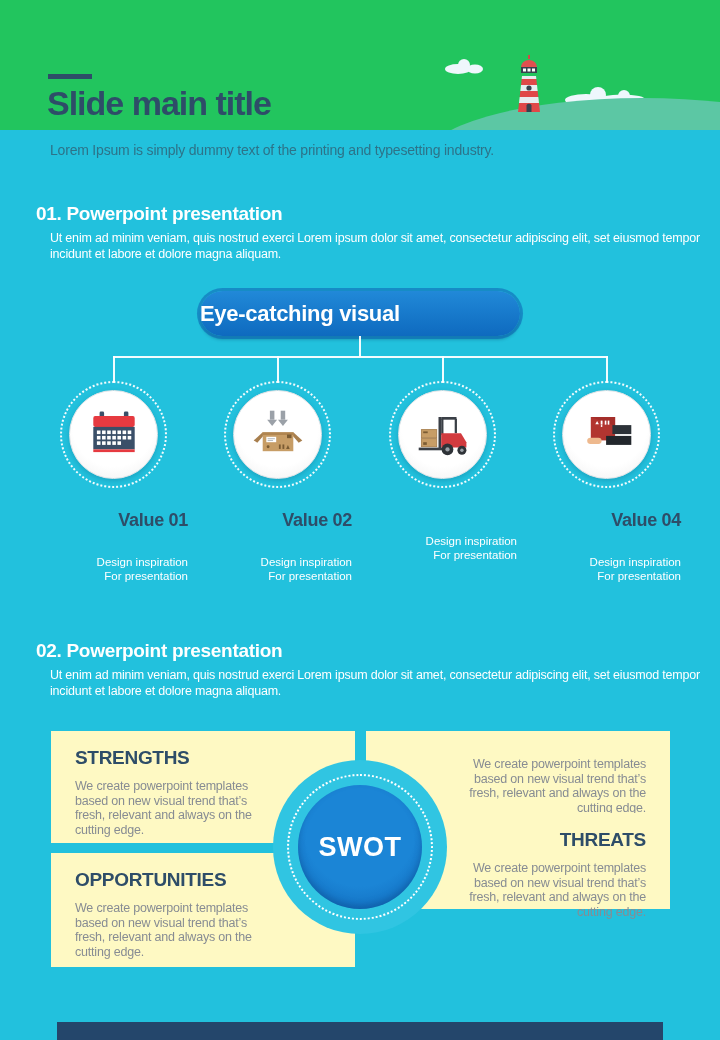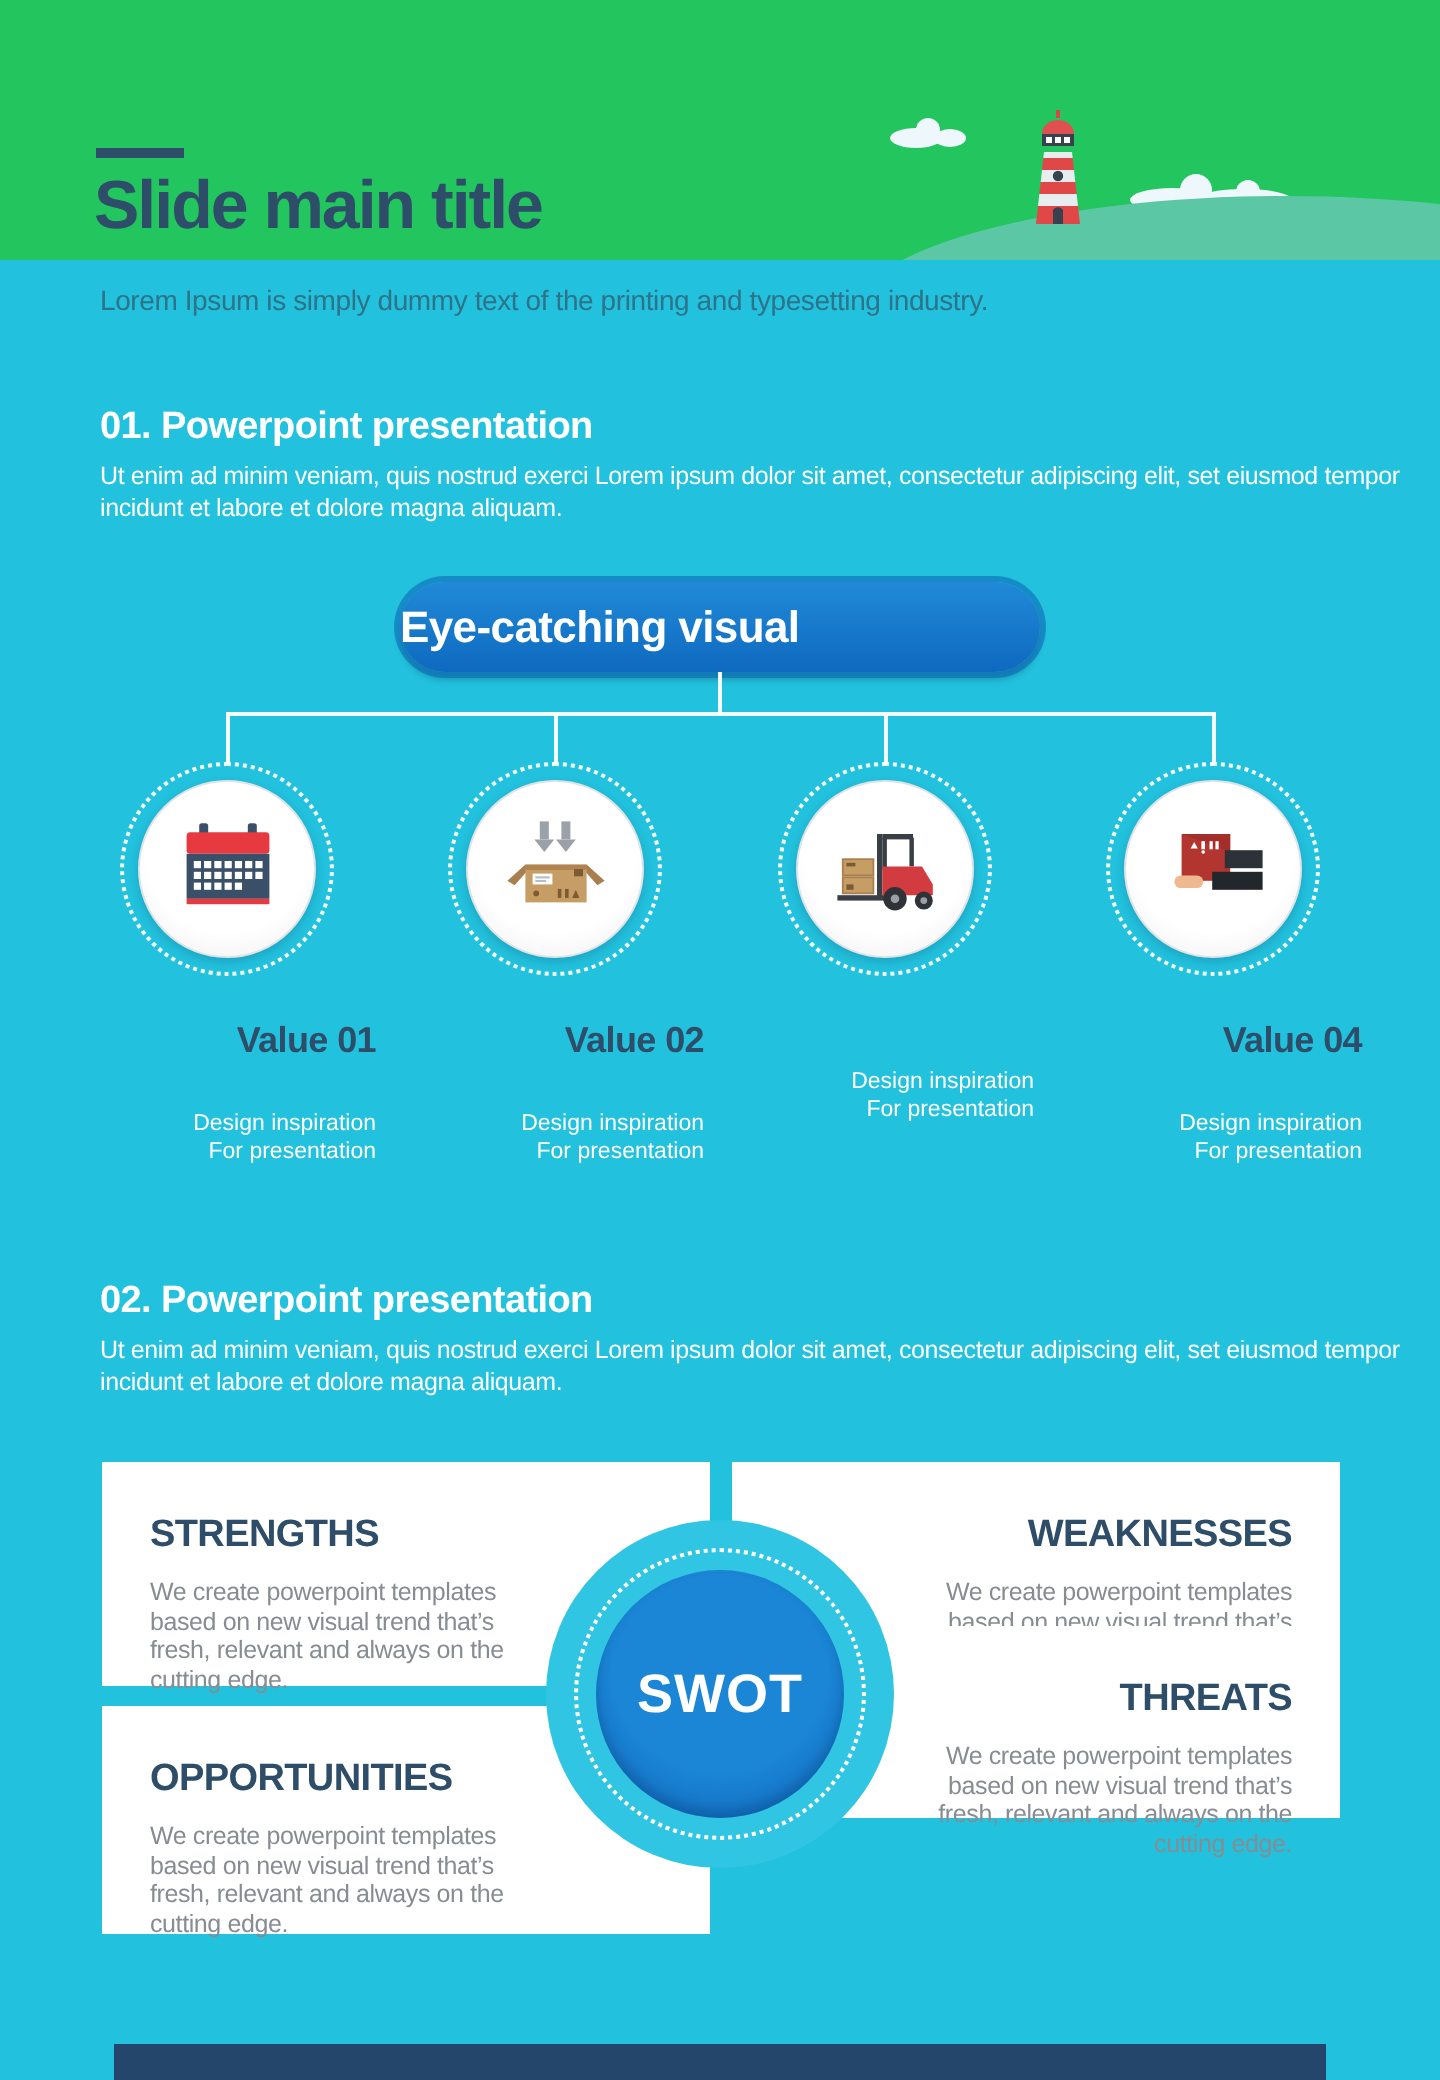--- a/index.html
+++ b/index.html
@@ -13,21 +13,21 @@
   .header { position:absolute; left:0; top:0; width:720px; height:130px;
             background:#22c55e; overflow:hidden; }
   .hill { position:absolute; left:424px; top:98px; width:436px; height:124px;
           background:#5cc7a4; border-radius:50%; }
   .cloud { position:absolute; }
   .dash { position:absolute; left:48px; top:74px; width:44px; height:5px; background:#2e4d68; }
   .main-title { position:absolute; left:47px; top:84px; font-size:34px; font-weight:bold;
                 color:#2e4d68; letter-spacing:-1px; }
   .subtitle { position:absolute; left:50px; top:142px; font-size:14px; color:#2d7389; letter-spacing:-0.2px; }
   
-  .sec-heading { position:absolute; left:50px; font-size:19px; font-weight:bold; color:#ffffff;
+  .sec-heading { position:absolute; left:36px; font-size:19px; font-weight:bold; color:#ffffff;
                  letter-spacing:-0.3px; }
   .sec-body { position:absolute; left:50px; width:655px; font-size:12.5px; line-height:16px;
               color:#ffffff; letter-spacing:-0.2px; }
   
   .pill { position:absolute; left:200px; top:291px; width:320px; height:45px; border-radius:23px;
           background:linear-gradient(#2189d8, #0e6abf);
           box-shadow:0 0 0 3px rgba(12,96,178,0.55), 0 4px 3px rgba(0,40,80,0.25);
           line-height:45px; font-size:22px; font-weight:bold; color:#fff;
           letter-spacing:-0.3px; }
   .cline { position:absolute; background:rgba(255,255,255,0.95); }
@@ -35,21 +35,21 @@
   .dot-ring { position:absolute; width:107px; height:107px; border-radius:50%;
               border:2px dotted rgba(255,255,255,0.95); }
   .val-circle { position:absolute; width:89px; height:89px; border-radius:50%;
                 background:radial-gradient(circle at 50% 40%, #ffffff 60%, #ededed 100%);
                 border:1px solid #e0e3e6; box-shadow:0 2px 5px rgba(0,40,70,0.18);
                 display:flex; align-items:center; justify-content:center; }
   .val-text { position:absolute; width:150px; text-align:right; }
   .val-title { font-size:18px; font-weight:600; color:#2e4d68; letter-spacing:-0.3px; }
   .val-sub { font-size:11.5px; line-height:14px; color:#ffffff; margin-top:24px; }
   
-  .swot-box { position:absolute; width:304px; background:#ffffff; padding:26px 24px; }
+  .swot-box { position:absolute; width:304px; background:#fef9c3; padding:16px 24px; }
   .swot-box h3 { font-size:19px; font-weight:bold; color:#2e4d68; letter-spacing:-0.3px; }
   .swot-box p { margin-top:10px; width:198px; font-size:12.5px; line-height:14.5px;
                 color:#878c93; letter-spacing:-0.2px; }
   .swot-box.right { text-align:right; }
   .swot-box.right p { margin-left:auto; }
   .swot-ring { position:absolute; left:273px; top:760px; width:174px; height:174px;
                border-radius:50%; background:#30c5e2; z-index:5; }
   .swot-dots { position:absolute; left:287px; top:774px; width:146px; height:146px;
                border-radius:50%; border:2px dotted #ffffff; z-index:6; }
   .swot-core { position:absolute; left:298px; top:785px; width:124px; height:124px;
@@ -232,21 +232,20 @@
   </div>
 
   <div class="sec-heading" style="top:640px">02. Powerpoint presentation</div>
   <div class="sec-body" style="top:667px">Ut enim ad minim veniam, quis nostrud exerci  Lorem ipsum dolor sit amet, consectetur adipiscing elit, set eiusmod tempor incidunt et labore et dolore magna aliquam.</div>
 
   <div class="swot-box" style="left:51px;top:731px;height:112px">
     <h3>STRENGTHS</h3>
     <p>We create powerpoint templates based on new visual trend that’s fresh, relevant and always on the cutting edge.</p>
   </div>
   <div class="swot-box right" style="left:366px;top:731px;height:112px">
-    <h3>WEAKNESSES</h3>
     <p>We create powerpoint templates based on new visual trend that’s fresh, relevant and always on the cutting edge.</p>
   </div>
   <div class="swot-box" style="left:51px;top:853px;height:114px">
     <h3>OPPORTUNITIES</h3>
     <p>We create powerpoint templates based on new visual trend that’s fresh, relevant and always on the cutting edge.</p>
   </div>
   <div class="swot-box right" style="left:366px;top:813px;height:96px">
     <h3>THREATS</h3>
     <p>We create powerpoint templates based on new visual trend that’s fresh, relevant and always on the cutting edge.</p>
   </div>

